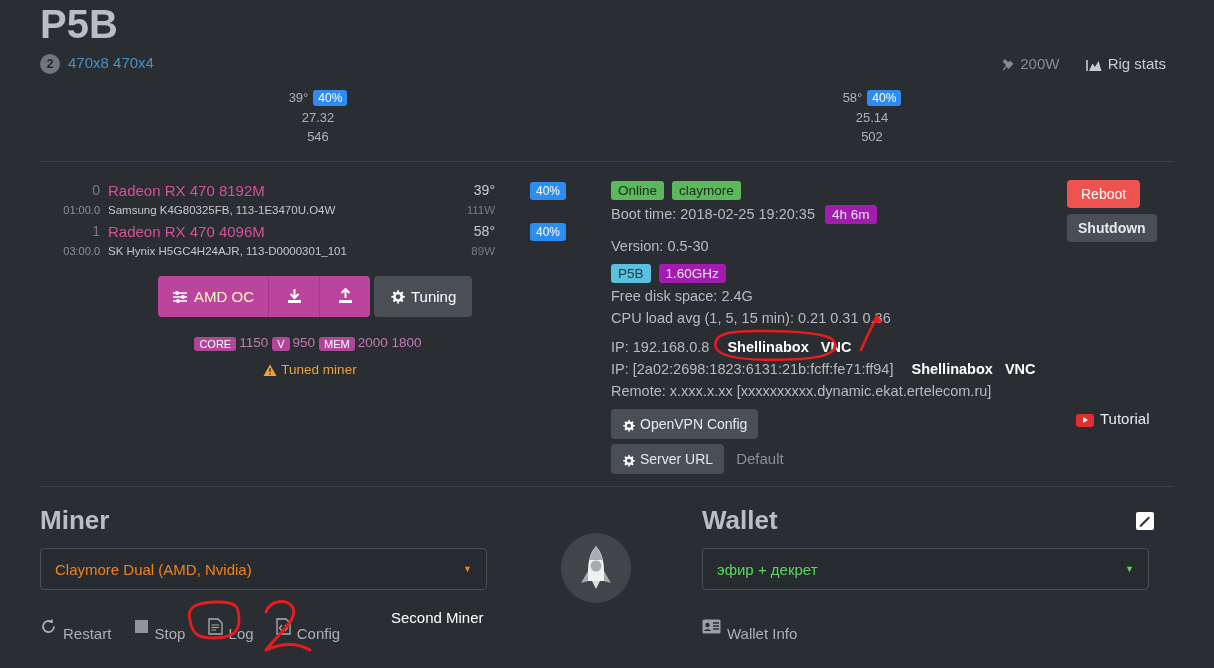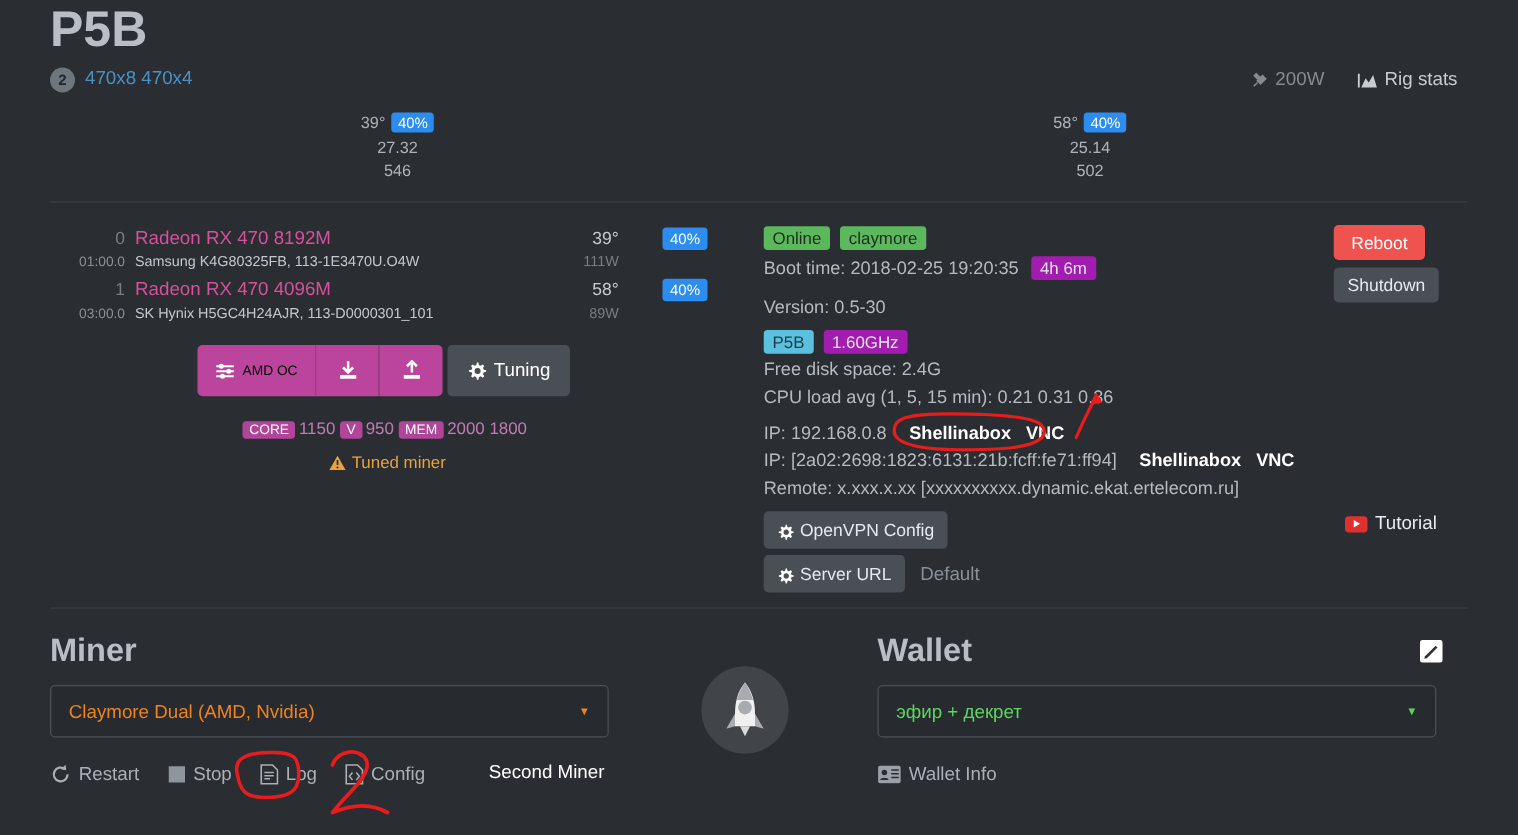--- a/index.html
+++ b/index.html
@@ -43,21 +43,21 @@
   .gpu-name{position:absolute;left:108px;color:#d6509a;font-size:15px;white-space:nowrap;}
   .gpu-mem{position:absolute;left:108px;color:#c3c8ce;font-size:11.5px;white-space:nowrap;}
   .gpu-temp{position:absolute;left:455px;width:40px;text-align:right;color:#c8ccd0;font-size:14px;}
   .gpu-watt{position:absolute;left:455px;width:40px;text-align:right;color:#777d84;font-size:11.5px;}
   .gpu-fan{position:absolute;left:530px;background:#2d8cf0;color:#fff;font-size:12px;
      padding:2px 6px;border-radius:3px;}
 
   
   .ocgrp{position:absolute;left:158px;top:276px;display:flex;}
   .ocbtn{background:linear-gradient(#c3499f,#b03a95);background:#bb459c;
-     color:#000000;font-size:11px;height:41px;display:flex;align-items:center;justify-content:center;}
+     color:#fef9c3;font-size:15px;height:41px;display:flex;align-items:center;justify-content:center;}
   .ocbtn.main{padding:0 14px;border-radius:4px 0 0 4px;}
   .ocbtn.sq{width:50px;border-left:1px solid #a33a88;}
   .ocbtn.last{border-radius:0 4px 4px 0;}
   .tuning{margin-left:4px;background:#4a4f55;color:#fff;font-size:15px;height:41px;
      padding:0 16px;border-radius:4px;display:flex;align-items:center;justify-content:center;}
   .ocvals{position:absolute;left:158px;top:335px;width:304px;text-align:center;font-size:13px;color:#b39;white-space:nowrap;}
   .tagpill{display:inline-block;background:#b0459a;color:#fff;font-size:11px;
      padding:1px 5px;border-radius:3px;vertical-align:middle;}
   .ocvals .v{color:#c27ab3;margin:0 4px 0 3px;font-size:13.5px;}
   .tunedminer{position:absolute;left:158px;top:362px;width:304px;text-align:center;
@@ -72,37 +72,37 @@
 
   .btn-d{display:inline-block;background:#4a4f55;color:#e6eaee;font-size:14px;
      padding:7px 11px;border-radius:4px;}
   .srv-default{color:#8a9097;font-size:15px;margin-left:8px;}
 
   .lnk{color:#ffffff;font-weight:bold;font-size:14.5px;}
 
   .reboot{position:absolute;left:1067px;top:180px;background:#ef5350;color:#fff;
      font-size:14px;padding:6px 14px;border-radius:4px;}
   .shutdown{position:absolute;left:1067px;top:214px;background:#4a4f55;color:#e6eaee;
-     font-size:14px;padding:6px 11px;border-radius:4px;}
+     font-size:14px;padding:6px 11px;border-radius:4px;font-weight:bold;}
 
   .tutorial{position:absolute;left:1076px;top:410px;font-size:15px;color:#e8ecef;white-space:nowrap;}
   .ytbox{display:inline-block;width:18px;height:13px;background:#e02f2f;border-radius:3px;
      position:relative;vertical-align:middle;margin-right:6px;}
   .ytbox:after{content:"";position:absolute;left:7px;top:3px;border-left:5px solid #fff;
      border-top:3.5px solid transparent;border-bottom:3.5px solid transparent;}
 
   
   .sec-title{position:absolute;font-size:26px;color:#b9bec4;font-weight:bold;}
   .selbox{position:absolute;height:42px;border:1px solid #4b5056;border-radius:4px;
      background:#272b30;display:flex;align-items:center;padding:0 14px;box-sizing:border-box;}
   .selbox .val{font-size:15px;flex:1;}
   .caret{font-size:9px;}
   .toolrow{position:absolute;font-size:15px;color:#aab0b6;white-space:nowrap;}
   .toolrow .it{display:inline-flex;align-items:center;margin-right:18px;vertical-align:middle;}
-  .toolrow .it .tx{margin-left:6px;}
+  .toolrow .it .tx{margin-left:6px;margin-top:15px;}
 
   .rocket{position:absolute;left:561px;top:533px;width:70px;height:70px;border-radius:50%;
      background:#41454a;}
 
   .wallet-edit{position:absolute;left:1136px;top:512px;width:18px;height:18px;background:#fff;border-radius:2px;}
 
   .second-miner{position:absolute;left:391px;top:609px;font-size:15px;color:#ffffff;font-weight:normal;}
 
   svg{display:block;}
   .annot{position:absolute;left:0;top:0;width:1214px;height:668px;pointer-events:none;}

